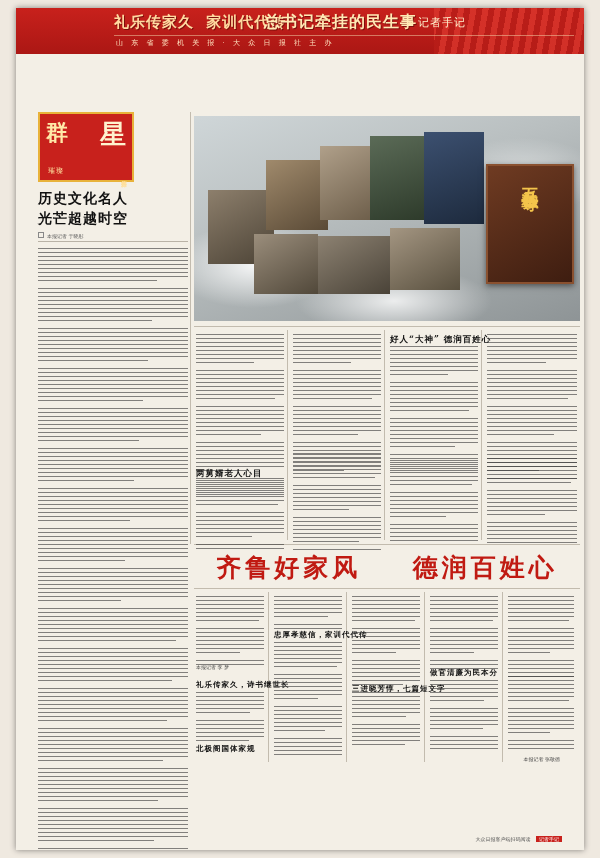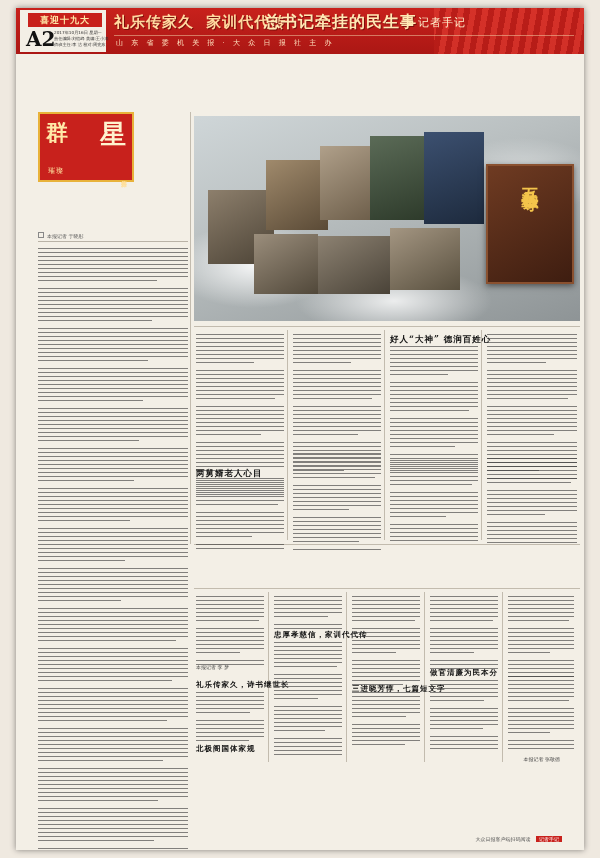--- a/index.html
+++ b/index.html
@@ -180,49 +180,44 @@
 </style>
 </head>
 <body>
 
 <div class="page">
   <div class="sheet">
 
     <div class="masthead">
       <div class="mast-fan"></div>
 
-      <div class="mast-left">
-        <div class="mast-badge">喜迎十九大</div>
-        <div class="mast-page">A2</div>
-        <div class="mast-meta">
-          <div>2017年10月16日 星期一</div>
-          <div>责任编辑:刘德峰 美编:王小涛</div>
-          <div>值班主任:李 洁  校对:周宪东</div>
-        </div>
-      </div>
 
       <div class="mast-head1">
         <span>礼乐传家久</span>
         <span style="margin:0 6px">家训代代传</span>
       </div>
       <div class="mast-head2">总书记牵挂的民生事</div>
       <div class="mast-dot"></div>
       <div class="mast-head3">记者手记</div>
       <div class="mast-rule"></div>
       <div class="mast-sub">山 东 省 委 机 关 报  ·  大 众 日 报 社 主 办</div>
     </div>
 
 
     <div class="logo-box">
       <div class="lt">群</div>
       <div class="rt">星</div>
       <div class="bt">璀璨</div>
       <div class="side">齐鲁好人榜</div>
     </div>
 
+    <div class="l-title">
+      <div>历史文化名人</div>
+      <div>光芒超越时空</div>
+    </div>
     <div class="l-byline">
       <span class="sq"></span><span>本报记者  于晓彤</span>
     </div>
     <div class="l-rule"></div>
 
     <div class="tb" id="left-body" style="left:22px;top:240px;width:150px;">
         <div class="ln" style="width:100%"></div>
         <div class="ln" style="width:100%"></div>
         <div class="ln" style="width:100%"></div>
         <div class="ln" style="width:100%"></div>
@@ -645,20 +640,25 @@
         <div class="ln" style="width:64%"></div>
         <div class="gap"></div>
         <div class="ln" style="width:100%"></div>
         <div class="ln" style="width:100%"></div>
         <div class="ln" style="width:100%"></div>
         <div class="ln" style="width:100%"></div>
         <div class="ln" style="width:100%"></div>
         <div class="ln" style="width:100%"></div>
       </div>
 
+    <div class="band-title">
+      <span>齐鲁好家风</span>
+      <span style="display:inline-block;width:26px"></span>
+      <span>德润百姓心</span>
+    </div>
     <div class="hline" style="left:178px;top:580px;width:386px;"></div>
 
     <div class="vline" style="left:252px;top:584px;height:170px;"></div>
     <div class="vline" style="left:330px;top:584px;height:170px;"></div>
     <div class="vline" style="left:408px;top:584px;height:170px;"></div>
     <div class="vline" style="left:486px;top:584px;height:170px;"></div>
 
     <div class="tb" id="low-a-1" style="left:180px;top:588px;width:68px;">
         <div class="ln" style="width:100%"></div>
         <div class="ln" style="width:100%"></div>

